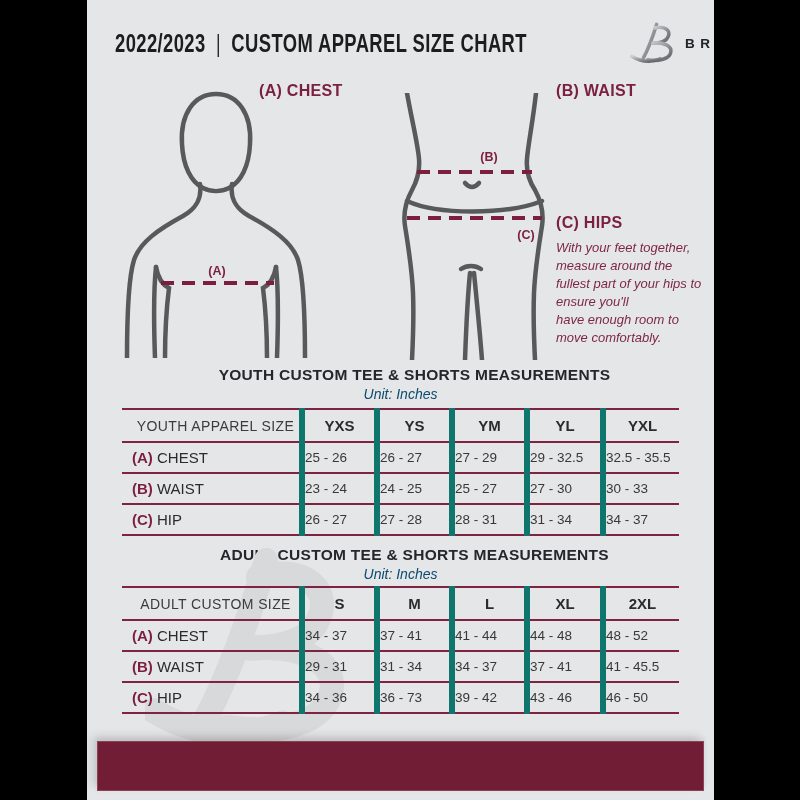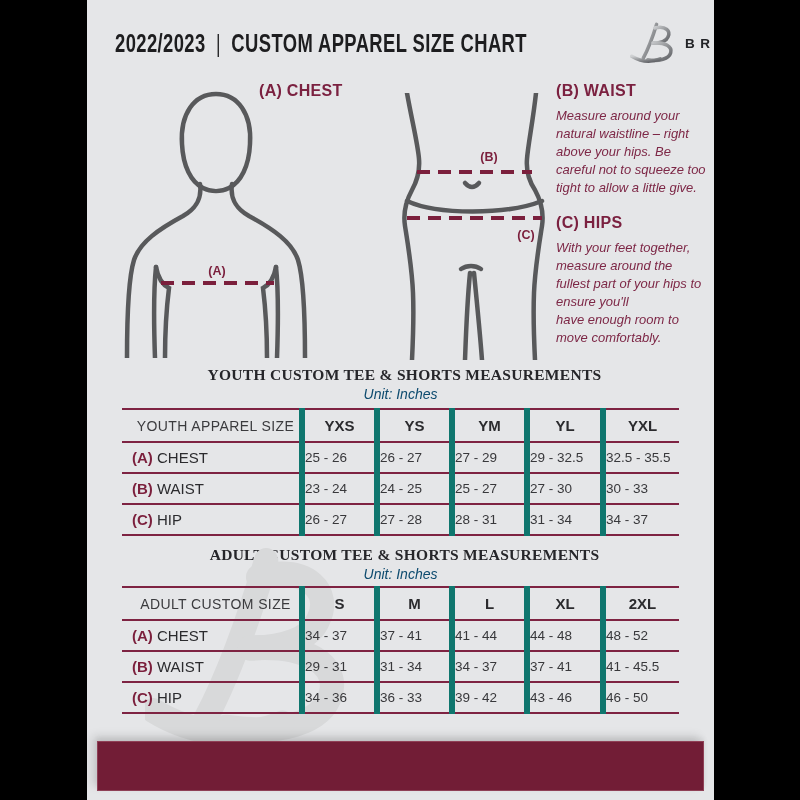--- a/index.html
+++ b/index.html
@@ -32,22 +32,22 @@
     margin-bottom:7px; }
   .inst-body { font-size:13px; font-style:italic; color:#7d2746; line-height:1.38;
     white-space:pre-line; }
 
   .fig { position:absolute; }
   .fig-upper { left:32px; top:80px; }
   .fig-lower { left:300px; top:93px; }
   .diag-label { font:700 12.5px "Liberation Sans", sans-serif; fill:#7b1f3c; }
 
   
-  .tbl-title { position:absolute; left:4px; width:627px; text-align:center;
-    font-size:15.5px; font-weight:700; color:#26262a; letter-spacing:0.3px;font-family:Liberation Serif, serif; }
+  .tbl-title { position:absolute; left:14px; width:627px; text-align:center;
+    font-size:15.5px; font-weight:700; color:#26262a; letter-spacing:0.3px; }
   .tbl-unit  { position:absolute; left:0; width:627px; text-align:center;
     font-size:14px; font-style:italic; color:#0c4a6e; }
   .t-youth-title { top:366px; } .t-youth-unit { top:386px; }
   .t-adult-title { top:546px; } .t-adult-unit { top:566px; }
 
   
   table.size-table { position:absolute; left:35px; width:557px;
     border-collapse:collapse; table-layout:fixed; background:transparent; z-index:2; }
   .tbl-youth { top:408px; } .tbl-adult { top:586px; }
   .size-table tr { border-bottom:2px solid #7e2342; }
@@ -134,21 +134,20 @@
       <line x1="20" y1="125" x2="155" y2="125" stroke="#7b1f3c" stroke-width="4" stroke-dasharray="13 8"></line>
       <text class="diag-label" x="102" y="68" text-anchor="middle">(B)</text>
       <text class="diag-label" x="139" y="146" text-anchor="middle">(C)</text>
     </svg>
 
     <div class="inst inst-a">
       <div class="inst-head">(A) CHEST</div>
     </div>
     <div class="inst inst-b">
       <div class="inst-head">(B) WAIST</div>
-      <div class="inst-body">Measure around your natural waistline – right above your hips. Be careful not to squeeze too tight to allow a little give.</div>
     </div>
     <div class="inst inst-c">
       <div class="inst-head">(C) HIPS</div>
       <div class="inst-body">With your feet together, measure around the fullest part of your hips to ensure you'll
 have enough room to move comfortably.</div>
     </div>
 
     <svg class="watermark" width="210" height="200" viewBox="0 0 52 48" preserveAspectRatio="none">
       <g fill="none" stroke="#d8d9da" stroke-width="6" stroke-linecap="round">
         <path d="M 30,3 C 26,16 21,30 15,41"></path>
@@ -241,21 +240,21 @@
             <td class="row-label"><span class="pre">(B)</span> WAIST</td>
             <td class="val">29 - 31</td>
             <td class="val">31 - 34</td>
             <td class="val">34 - 37</td>
             <td class="val">37 - 41</td>
             <td class="val">41 - 45.5</td>
           </tr>
           <tr>
             <td class="row-label"><span class="pre">(C)</span> HIP</td>
             <td class="val">34 - 36</td>
-            <td class="val">36 - 33</td>
+            <td class="val">36 - 73</td>
             <td class="val">39 - 42</td>
             <td class="val">43 - 46</td>
             <td class="val">46 - 50</td>
           </tr>
         </tbody>
     </table>
 
     <div class="footer"></div>
   </div>
 </div>

